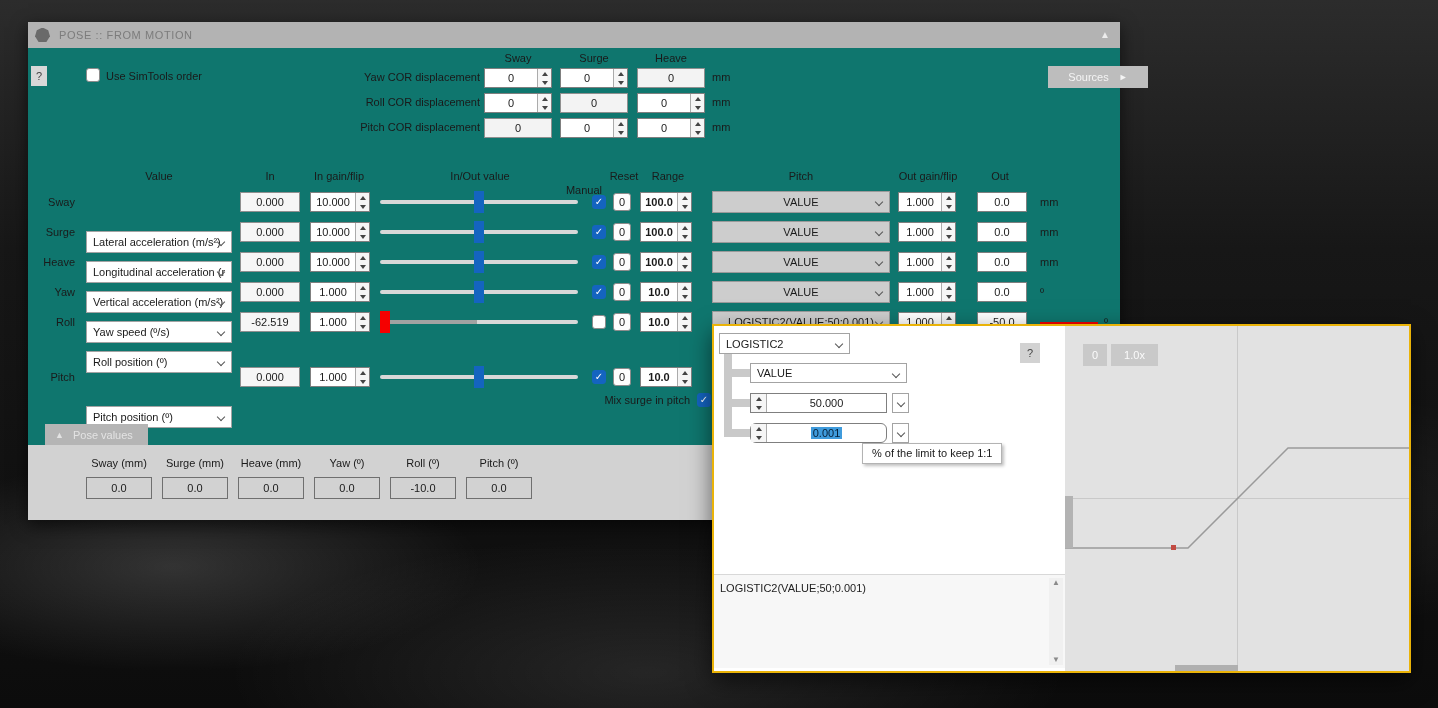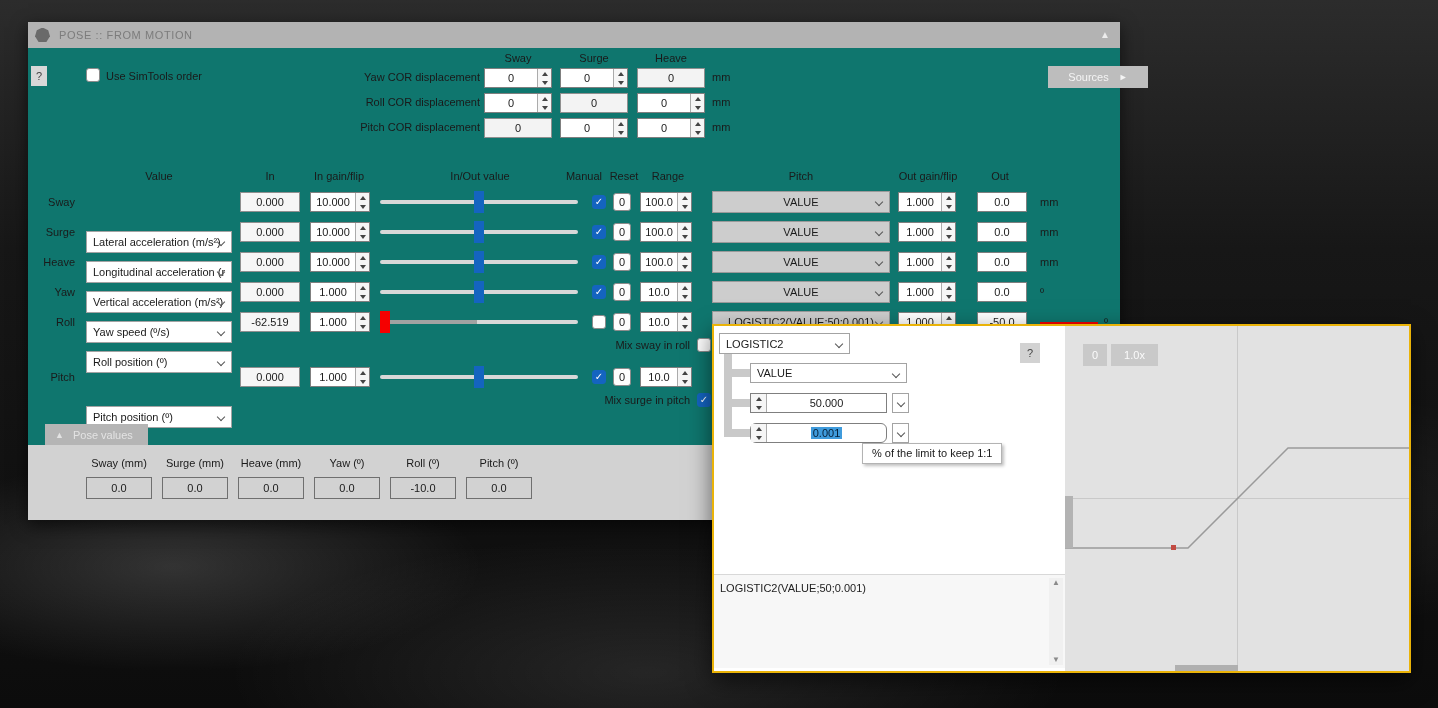--- a/index.html
+++ b/index.html
@@ -65,21 +65,21 @@
   
   .thead span { position:absolute; top:148px; text-align:center; }
   .trow { position:absolute; left:0; width:1092px; height:22px; }
   .c-lab { position:absolute; left:0; width:47px; text-align:right; top:5px; }
   .c-src { position:absolute; left:58px; width:146px; top:0;margin-top:40px; }
   .c-in  { position:absolute; left:212px; width:60px; top:1px; }
   .c-ing { position:absolute; left:282px; width:60px; top:1px; }
   .c-sli { position:absolute; left:352px; width:198px; top:0; }
   .c-man { position:absolute; left:564px; top:4px; }
   .c-rst { position:absolute; left:585px; top:2px; }
-  .c-rng { position:absolute; left:612px; width:52px; top:1px; }
+  .c-rng { position:absolute; left:612px; width:52px; top:1px;font-weight:bold; }
   .c-fil { position:absolute; left:684px; width:178px; top:0; }
   .c-og  { position:absolute; left:870px; width:58px; top:1px; }
   .c-out { position:absolute; left:949px; width:50px; top:1px; }
   .c-unit{ position:absolute; left:1012px; top:5px; }
   .c-unit.pushed { left:1076px; }
   .c-alert { position:absolute; left:1012px; top:11px; width:58px; height:22px; background:#f50000;
              color:#151515; text-align:center; line-height:22px; }
   .mixrow { position:absolute; left:0; width:1092px; height:16px; }
   .mix-lab { position:absolute; left:440px; width:222px; text-align:right; top:1px; }
   .mix-cb { position:absolute; left:669px; top:0; }
@@ -227,21 +227,21 @@
         </span>
     </div>
     <span class="cor-mm">mm</span>
   </div>
 
   <div class="thead">
     <span style="left:58px;width:146px;">Value</span>
     <span style="left:212px;width:60px;">In</span>
     <span style="left:271px;width:80px;">In gain/flip</span>
     <span style="left:382px;width:140px;">In/Out value</span>
-    <span style="left:531px;width:50px;">Manual</span>
+    <span style="left:531px;width:50px;margin-top:14px;">Manual</span>
     <span style="left:578px;width:36px;">Reset</span>
     <span style="left:612px;width:56px;">Range</span>
     <span style="left:684px;width:178px;">Pitch</span>
     <span style="left:862px;width:76px;">Out gain/flip</span>
     <span style="left:947px;width:50px;">Out</span>
   </div>
 
   <div class="trow" style="top:169px;">
     <span class="c-lab">Sway</span>
     <div class="c-src dd">
@@ -515,24 +515,20 @@
           <span class="b">
             <i class="tri-d"></i>
           </span>
         </span>
       </div>
     <div class="c-out outbox">-50.0</div>
     <div class="c-alert">-50.0</div>
     <span class="c-unit pushed">º</span>
   </div>
 
-  <div class="mixrow" style="top:316px;">
-    <span class="mix-lab">Mix sway in roll</span>
-    <span class="cb mix-cb"></span>
-  </div>
 
   <div class="trow" style="top:344px;">
     <span class="c-lab">Pitch</span>
     <div class="c-src dd">
         <span>Pitch position (º)</span>
         <i class="chev"></i>
       </div>
     <div class="c-in robox">0.000</div>
     <div class="c-ing spin">
         <span class="val">1.000</span>

